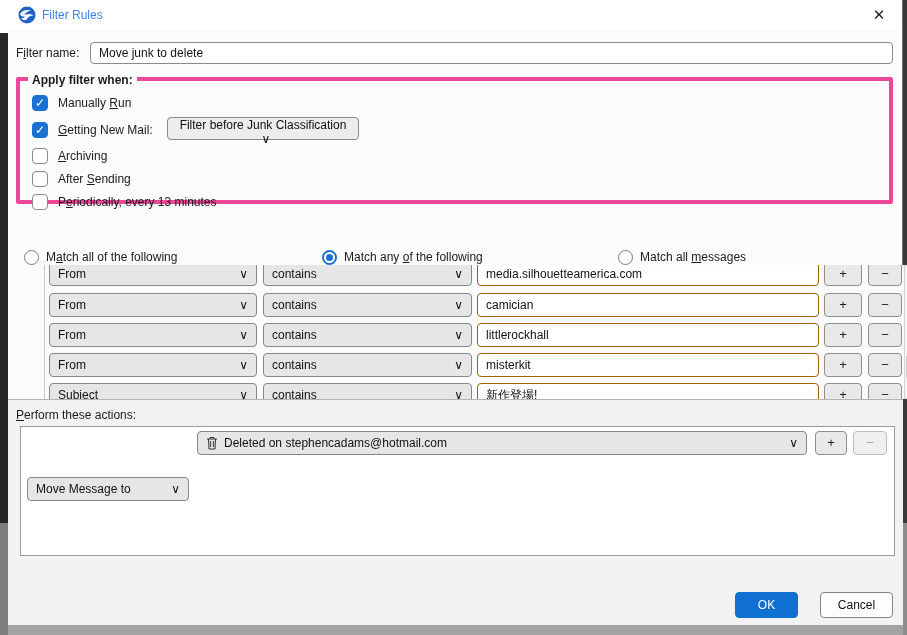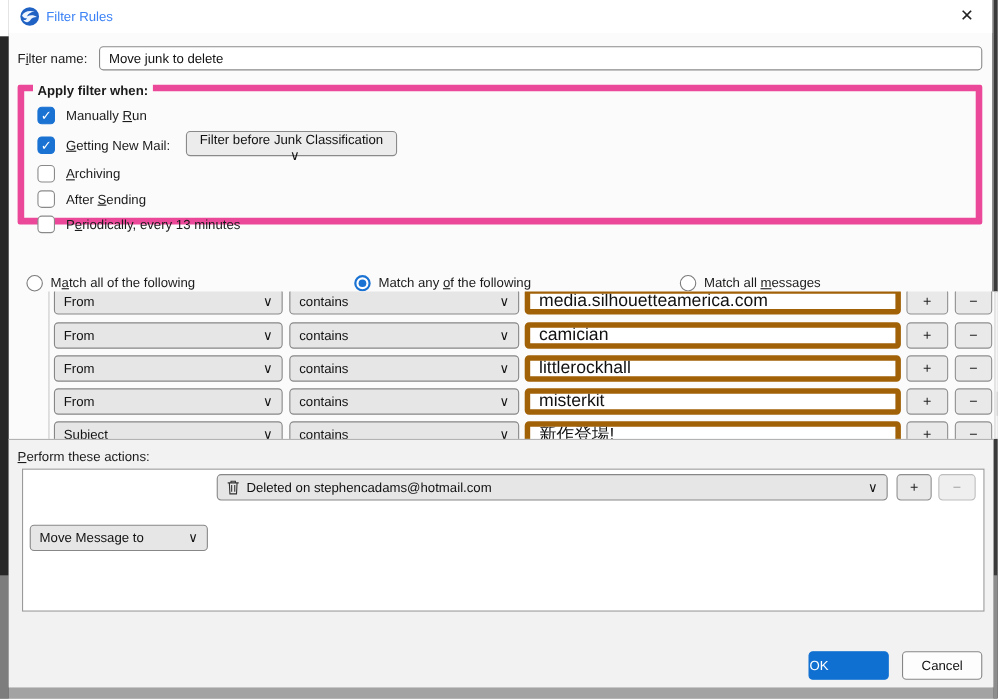--- a/index.html
+++ b/index.html
@@ -21,21 +21,21 @@
   .titlebar { position:absolute; left:0; top:0; width:100%; height:30px; background:#ffffff; }
   .titlebar .logo { position:absolute; left:10px; top:6px; width:18px; height:18px; }
   .titlebar .title { position:absolute; left:34px; top:8px; font-size:12px; color:#3b82f6; }
   .close-btn { position:absolute; right:12px; top:5px; width:22px; height:20px; text-align:center; font-size:15px; line-height:20px; color:#222; cursor:default; }
 
   
   .fname-label { position:absolute; left:8px; top:46px; }
   .fname-input { position:absolute; left:82px; top:42px; width:803px; height:22px; border:1px solid #8a8a8a; border-radius:4px; background:#fff; padding:0 8px; font-family:"Liberation Sans",sans-serif; font-size:12px; color:#111; }
 
   
-  .groupbox { position:absolute; left:8px; top:77px; width:877px; height:127px; border:6px solid #ec4899; border-radius:2px; background:#fbfbfb; }
+  .groupbox { position:absolute; left:8px; top:77px; width:877px; height:127px; border:4px solid #ec4899; border-radius:2px; background:#fbfbfb; }
   .groupbox .legend { position:absolute; left:8px; top:-8px; background:#fbfbfb; padding:0 4px; font-weight:bold; }
   .chk-row { position:absolute; left:12px; display:flex; align-items:center; height:18px; }
   .chk-row .lbl { margin-left:10px; }
   .checkbox { width:16px; height:16px; border-radius:4px; border:1px solid #8a8a8a; background:#fff; display:flex; align-items:center; justify-content:center; color:#fff; font-size:12px; line-height:16px; }
   .checkbox.checked { background:#1a72d3; border-color:#1a72d3; }
   .mini-select { display:inline-flex; align-items:center; justify-content:space-between; background:#ececec; border:1px solid #8a8a8a; border-radius:4px; height:23px; padding:0 8px; color:#111; }
   .row1 { top:13px; } .row2 { top:40px; } .row3 { top:66px; } .row4 { top:89px; } .row5 { top:112px; }
   .junk-select { position:absolute; left:147px; top:36px; width:192px;flex-direction:column; }
 
   
@@ -46,21 +46,21 @@
   .radio.selected::after { content:""; position:absolute; left:2px; top:2px; width:7px; height:7px; border-radius:50%; background:#1a72d3; }
   .ropt1 { left:16px; } .ropt2 { left:314px; } .ropt3 { left:610px; }
 
   
   .cond-list { position:absolute; left:8px; top:265px; width:879px; height:134px; overflow:hidden; border-left:1px solid #c9c9c9; background:#fbfbfb;margin-left:28px; }
   .cond-row { position:absolute; left:0; width:100%; height:24px; }
   .cr1 { top:-3px; } .cr2 { top:28px; } .cr3 { top:58px; } .cr4 { top:88px; } .cr5 { top:118px; }
   .cond-dd { position:absolute; height:24px; background:#e6e6e6; border:1px solid #878787; border-radius:4px; display:flex; align-items:center; justify-content:space-between; padding:0 8px; color:#111; }
   .dd-field { left:4px; width:208px; }
   .dd-op { left:218px; width:209px; }
-  .cond-val { position:absolute; left:432px; width:342px; height:24px; border:5px solid #a16207; border-radius:4px; background:#fff; padding:0 8px; font-family:"Liberation Sans",sans-serif; font-size:16px; color:#111; }
+  .cond-val { position:absolute; left:432px; width:342px; height:24px; border:1px solid #a16207; border-radius:4px; background:#fff; padding:0 8px; font-family:"Liberation Sans",sans-serif; font-size:12px; color:#111; }
   .pm-btn { position:absolute; height:24px; background:#e9e9e9; border:1px solid #8f8f8f; border-radius:4px; text-align:center; line-height:22px; font-size:13px; color:#222; }
   .btn-plus { left:779px; width:38px; }
   .btn-minus { left:823px; width:34px; }
   .chev { flex:0 0 auto; margin-left:6px; }
 
   
   .scrollbar { position:absolute; right:3px; top:0px; width:16px; height:134px; background:#f5f5f5; border:1px solid #d6d6d6; }
   .sb-arrow { position:absolute; left:0; width:14px; height:15px; text-align:center; font-size:10px; color:#555; line-height:15px; }
   .sb-up { top:0; } .sb-down { bottom:0; }
   .sb-thumb { position:absolute; left:1px; top:90px; width:12px; height:22px; background:#cdcdcd; }
@@ -71,21 +71,21 @@
   .actions-box { position:absolute; left:12px; top:26px; width:875px; height:130px; background:#ffffff; border:1px solid #9a9a9a; }
   .action-row { position:absolute; left:5px; top:4px; width:865px; height:24px; }
   .act-dd { position:absolute; height:24px; background:#e6e6e6; border:1px solid #878787; border-radius:4px; display:flex; align-items:center; padding:0 8px; color:#111; }
   .act-type { left:1px; width:162px; justify-content:space-between;margin-top:46px; }
   .act-target { left:171px; width:610px; }
   .act-target .t-label { flex:1 1 auto; margin-left:6px; white-space:nowrap; overflow:hidden; }
   .act-plus { left:789px; width:32px; }
   .act-minus { left:827px; width:34px; color:#a5a5a5; border-color:#bdbdbd; background:#efefef; }
 
   
-  .btn-ok { position:absolute; left:727px; top:192px; width:73px; height:26px; background:#1070d2; color:#fff; border:1px solid #1070d2; border-radius:4px; line-height:24px; }
+  .btn-ok { position:absolute; left:727px; top:192px; width:63px; height:26px; background:#1070d2; color:#fff; border:1px solid #1070d2; border-radius:4px; text-align:center; line-height:24px; }
   .btn-cancel { position:absolute; left:812px; top:192px; width:73px; height:26px; background:#fdfdfd; color:#111; border:1px solid #868686; border-radius:4px; text-align:center; line-height:24px; }
   .ak { text-decoration:underline; }
   svg { display:block; }
 </style>
 </head>
 <body>
 
 <div class="stage">
   <div class="edge-left">
     <div class="seg-top"></div>

